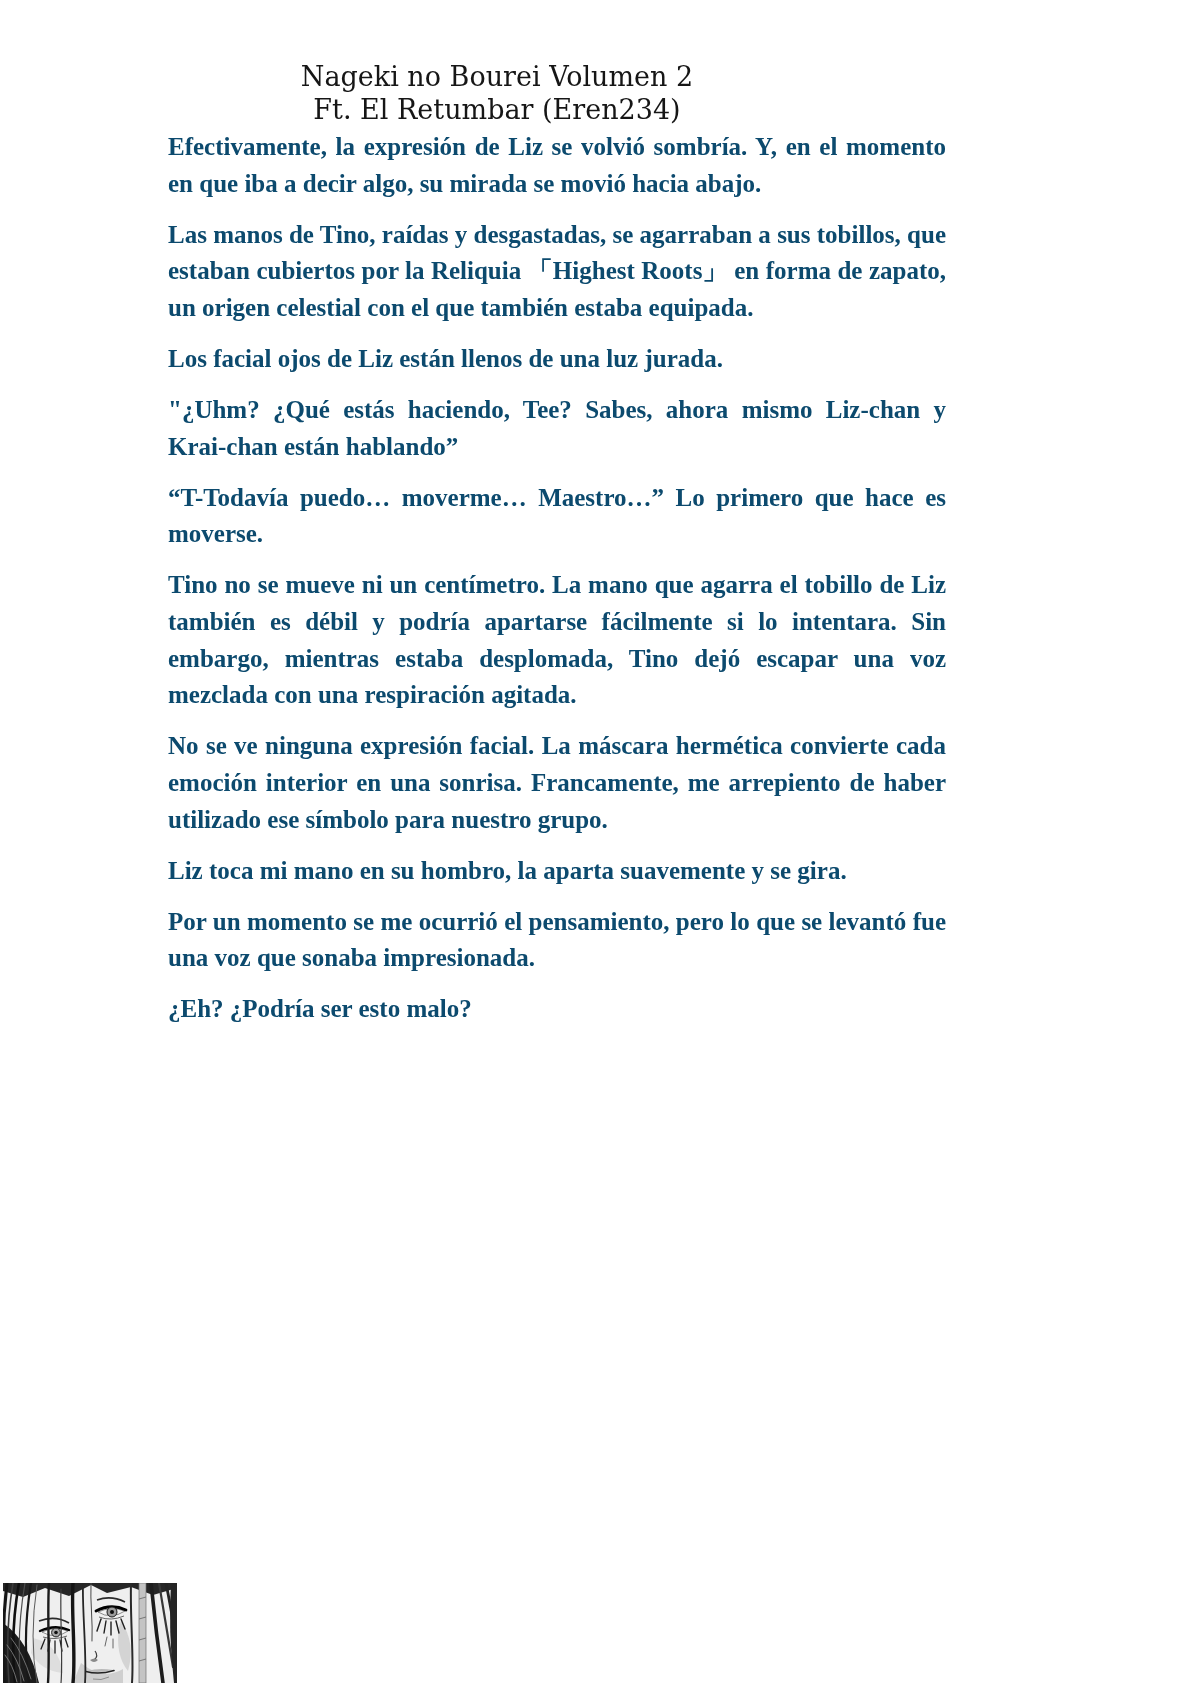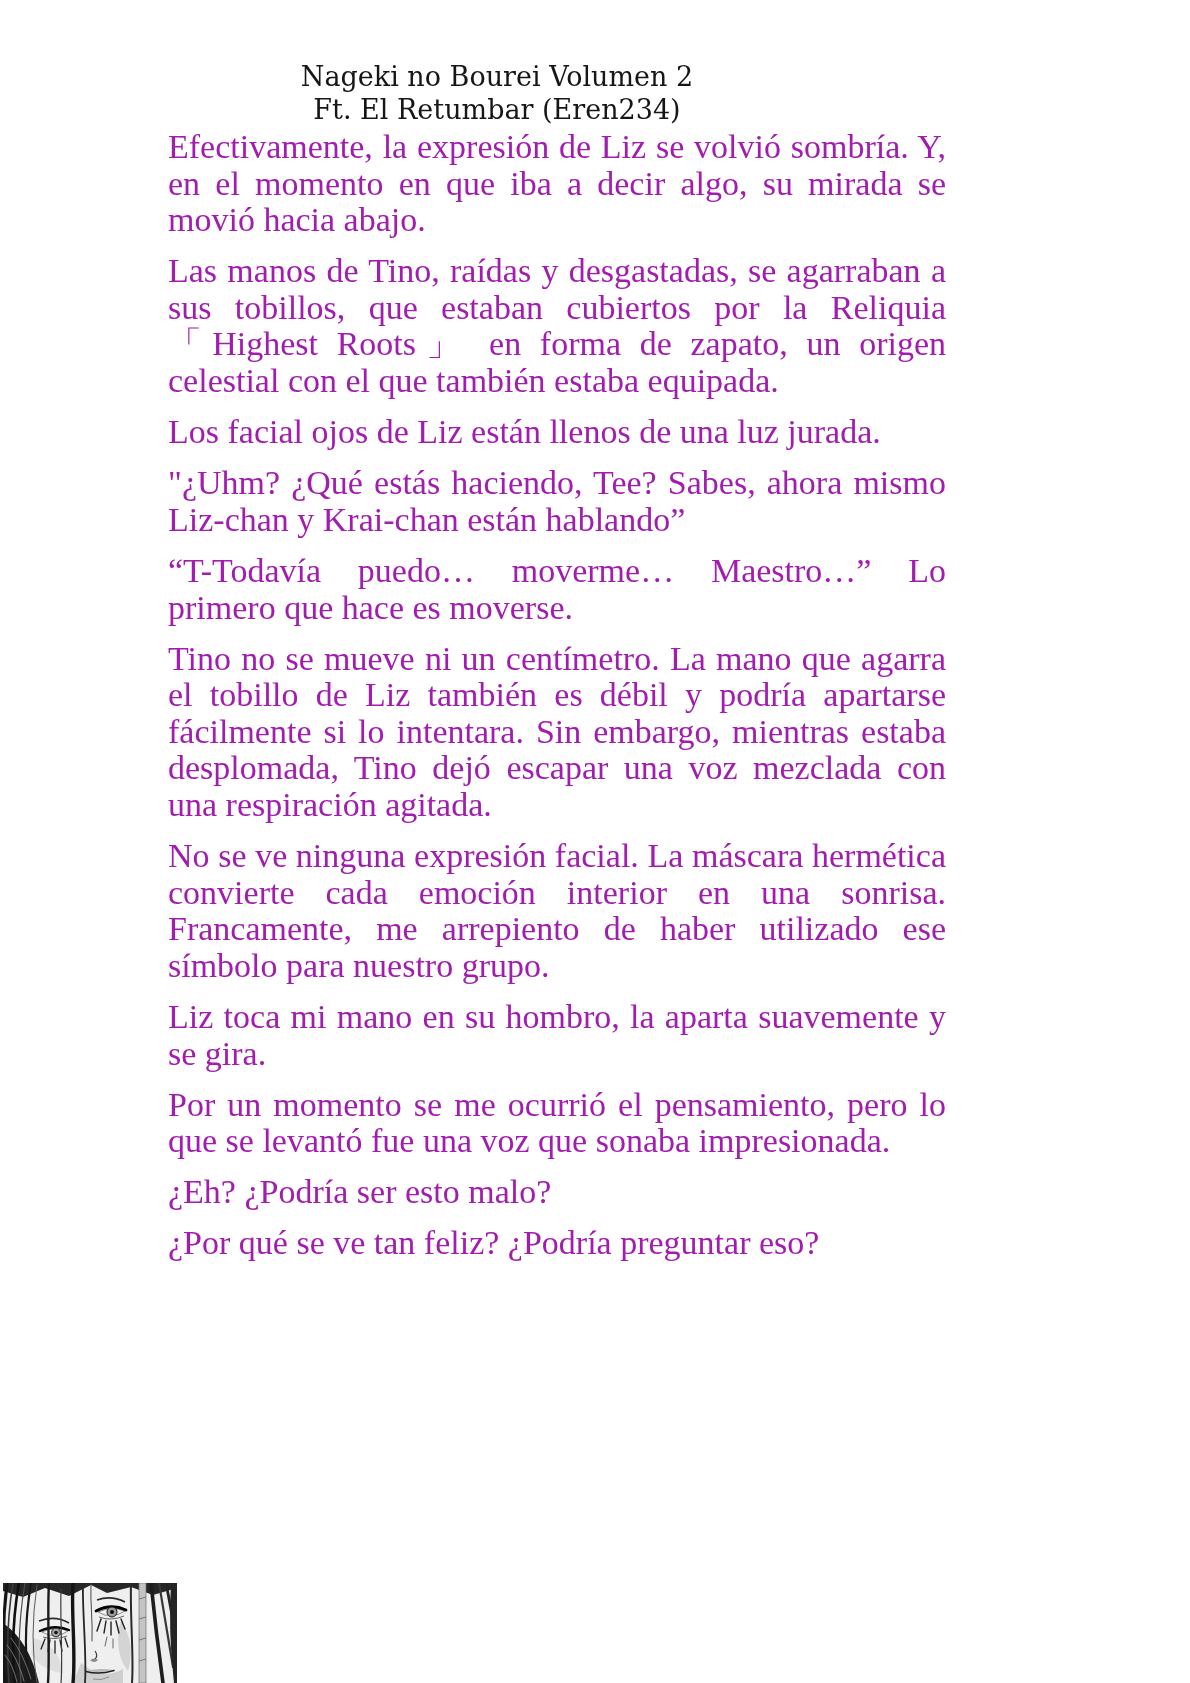--- a/index.html
+++ b/index.html
@@ -28,24 +28,25 @@
     color: #161616;
   }
   .doc-body {
     position: absolute;
     top: 129px;
     left: 168px;
     width: 778px;
   }
   .doc-body p {
     margin: 0 0 14.5px 0;
-    font-size: 34px;
+    font-size: 25px;
     line-height: 36.6px;
     text-align: justify;
-    color: #a21caf;
+    color: #0c4a6e;
+    font-weight: bold;
   }
   .footer-art {
     position: absolute;
     left: 3px;
     top: 1583px;
     width: 174px;
     height: 100px;
   }
   .footer-art svg { display: block; width: 174px; height: 100px; }
 </style>
@@ -63,21 +64,20 @@
       <p>Efectivamente, la expresión de Liz se volvió sombría. Y, en el momento en que iba a decir algo, su mirada se movió hacia abajo.</p>
       <p>Las manos de Tino, raídas y desgastadas, se agarraban a sus tobillos, que estaban cubiertos por la Reliquia 「Highest Roots」 en forma de zapato, un origen celestial con el que también estaba equipada.</p>
       <p>Los facial ojos de Liz están llenos de una luz jurada.</p>
       <p>"¿Uhm? ¿Qué estás haciendo, Tee? Sabes, ahora mismo Liz-chan y Krai-chan están hablando”</p>
       <p>“T-Todavía puedo… moverme… Maestro…” Lo primero que hace es moverse.</p>
       <p>Tino no se mueve ni un centímetro. La mano que agarra el tobillo de Liz también es débil y podría apartarse fácilmente si lo intentara. Sin embargo, mientras estaba desplomada, Tino dejó escapar una voz mezclada con una respiración agitada.</p>
       <p>No se ve ninguna expresión facial. La máscara hermética convierte cada emoción interior en una sonrisa. Francamente, me arrepiento de haber utilizado ese símbolo para nuestro grupo.</p>
       <p>Liz toca mi mano en su hombro, la aparta suavemente y se gira.</p>
       <p>Por un momento se me ocurrió el pensamiento, pero lo que se levantó fue una voz que sonaba impresionada.</p>
       <p>¿Eh? ¿Podría ser esto malo?</p>
-      <p>¿Por qué se ve tan feliz? ¿Podría preguntar eso?</p>
     </main>
 
   <div class="footer-art">
     <svg viewBox="0 0 174 100" xmlns="http://www.w3.org/2000/svg">
 
       <rect x="0" y="0" width="174" height="100" fill="#efefef"></rect>
       <path d="M118,38 Q133,60 125,88 Q112,72 116,44 Z" fill="#d4d4d4"></path>
       <path d="M30,55 Q55,60 60,90 Q38,88 28,70 Z" fill="#dedede"></path>
       <path d="M78,80 Q100,98 120,86 L120,100 L70,100 Z" fill="#cfcfcf"></path>
 

